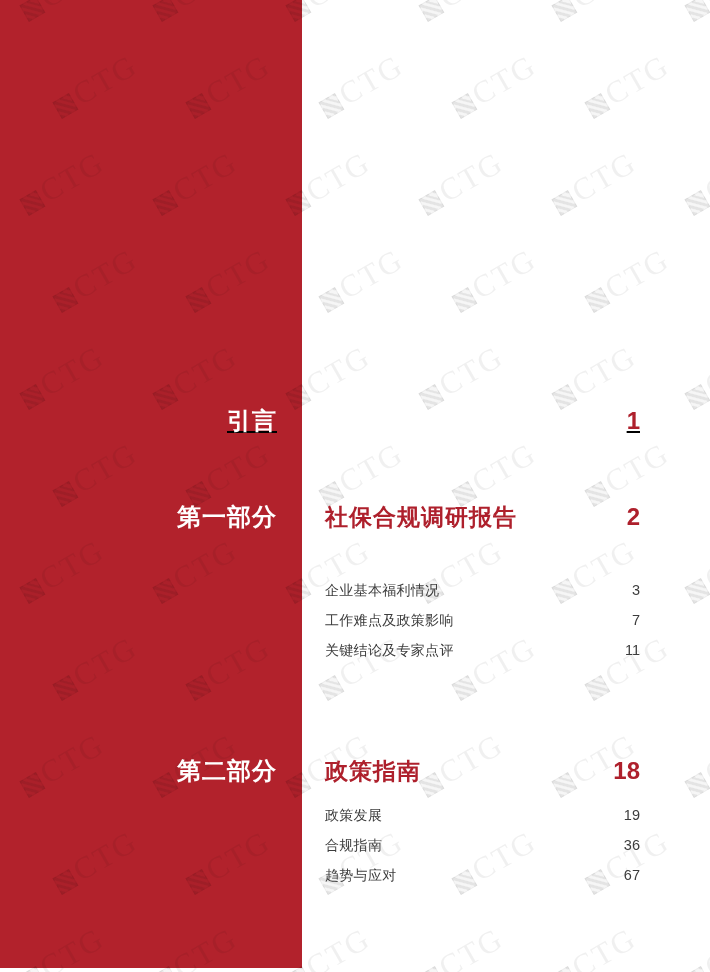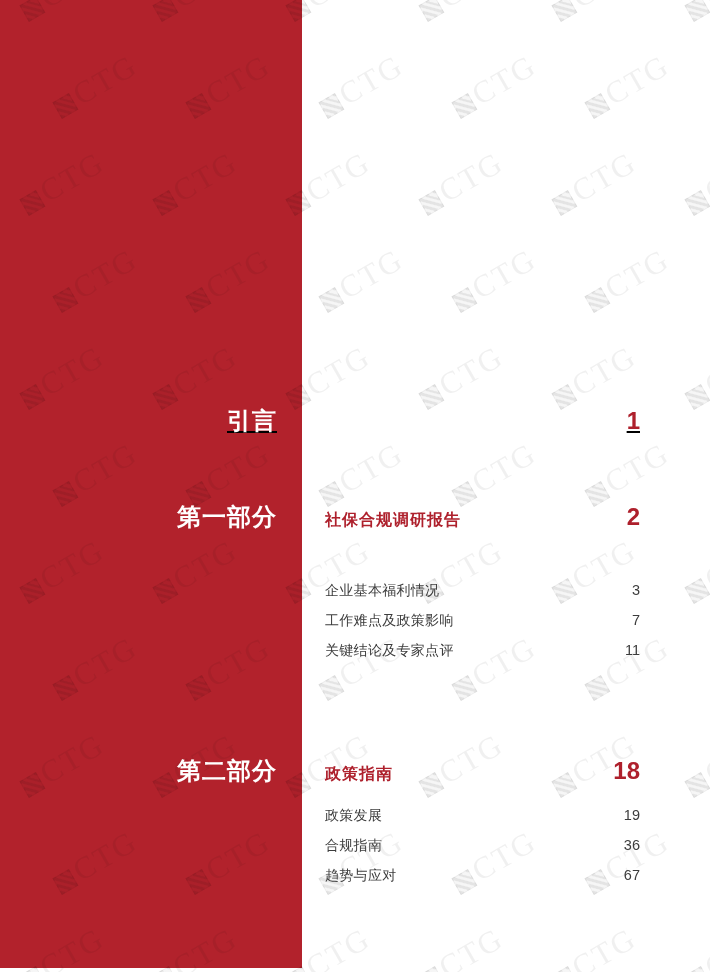--- a/index.html
+++ b/index.html
@@ -68,21 +68,21 @@
     padding-right:25px;
     text-align:right;
     font-size:24px;font-weight:700;
     letter-spacing:1px;
     color:#FFFFFF;
     line-height:30px;
   }
   .cell-title{
     flex:1;
     padding-left:23px;
-    font-size:16px;font-weight:700;
+    font-size:23px;font-weight:700;
     letter-spacing:1px;
     color:var(--accent);
     line-height:30px;
   }
   .cell-page{
     min-width:40px;
     text-align:right;
     font-size:24px;font-weight:700;
     color:var(--accent);
     line-height:30px;

